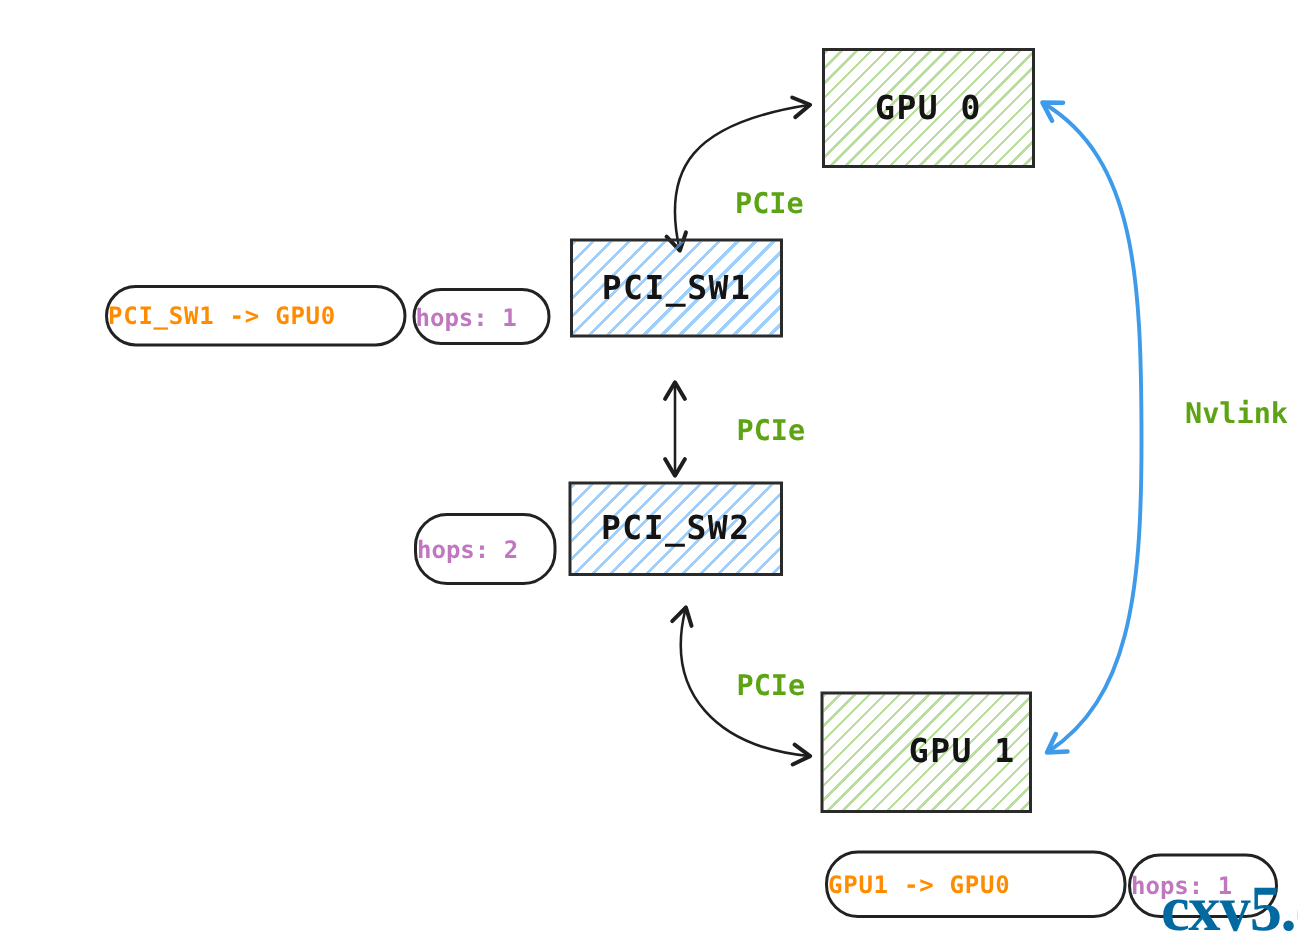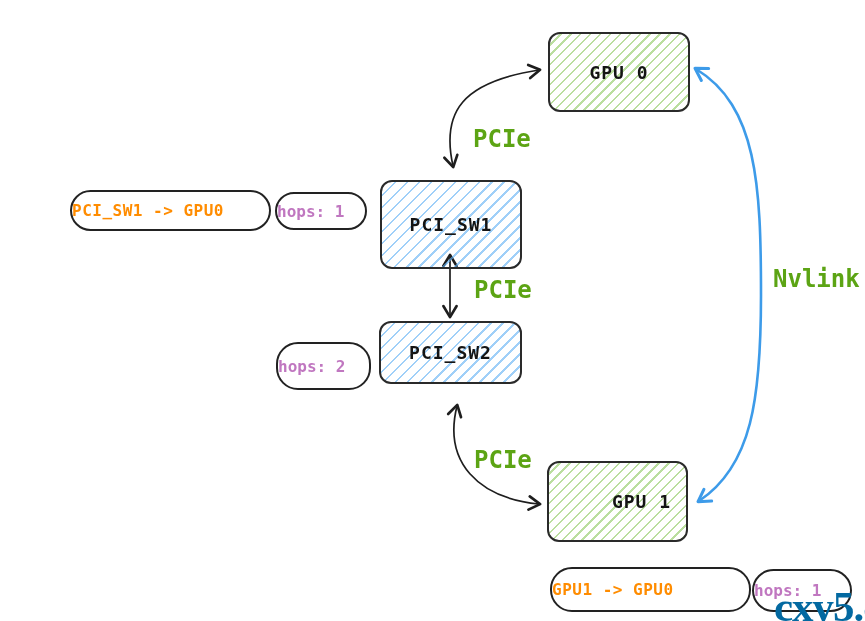--- a/index.html
+++ b/index.html
@@ -7,42 +7,42 @@
     position:relative;
     width:865px;height:621px;
     background:#ffffff;
     overflow:hidden;
     font-family:"DejaVu Sans Mono", monospace;
   }
   
   .node{
     position:absolute;
     border:2.5px solid #2a2a2a;
-    border-radius:12px;
+    border-radius:0;
     display:flex;align-items:center;justify-content:center;
     font-weight:bold;
-    font-size:18px;
+    font-size:22px;
     color:#141414;
     letter-spacing:1px;
     box-sizing:border-box;
   }
   .node-green{
     background:
       repeating-linear-gradient(135deg,
         rgba(130,195,80,0.55) 0px, rgba(130,195,80,0.55) 1.6px,
         transparent 1.6px, transparent 7px);
   }
   .node-blue{
     background:
       repeating-linear-gradient(135deg,
         rgba(96,176,244,0.60) 0px, rgba(96,176,244,0.60) 2px,
         transparent 2px, transparent 8.5px);
   }
   #node-gpu0   {left:548px;top:32px; width:142px;height:80px;}
-  #node-pcisw1 {left:380px;top:180px;width:142px;height:89px;align-items:center;}
+  #node-pcisw1 {left:380px;top:159px;width:142px;height:66px;align-items:center;}
   #node-pcisw2 {left:379px;top:321px;width:143px;height:63px;}
   #node-gpu1   {left:547px;top:461px;width:141px;height:81px;padding-left:48px;}
 
   
   .pill{
     position:absolute;
     background:#ffffff;
     border:2.5px solid #222222;
     border-radius:22px;
     display:flex;align-items:center;justify-content:flex-start;
@@ -56,23 +56,24 @@
   #pill-hops-1 {left:275px;top:192px;width:92px; height:38px;}
   #pill-route-2{left:10px; top:341px;width:259px;height:40px;}
   #pill-hops-2 {left:276px;top:342px;width:95px; height:48px;}
   #pill-route-3{left:550px;top:567px;width:201px;height:45px;}
   #pill-hops-3 {left:752px;top:569px;width:100px;height:43px;}
 
   
   .edge-label{
     position:absolute;
     font-weight:bold;
-    font-size:24px;
+    font-size:19px;
     color:#5ca414;
     white-space:nowrap;
+    margin-left:17px;
   }
   #label-pcie-top   {left:473px;top:125px;}
   #label-pcie-mid   {left:474px;top:276px;}
   #label-pcie-bottom{left:474px;top:446px;}
   #label-nvlink     {left:773px;top:265px;}
 
   
   #edges{position:absolute;left:0;top:0;width:865px;height:621px;}
 
   

